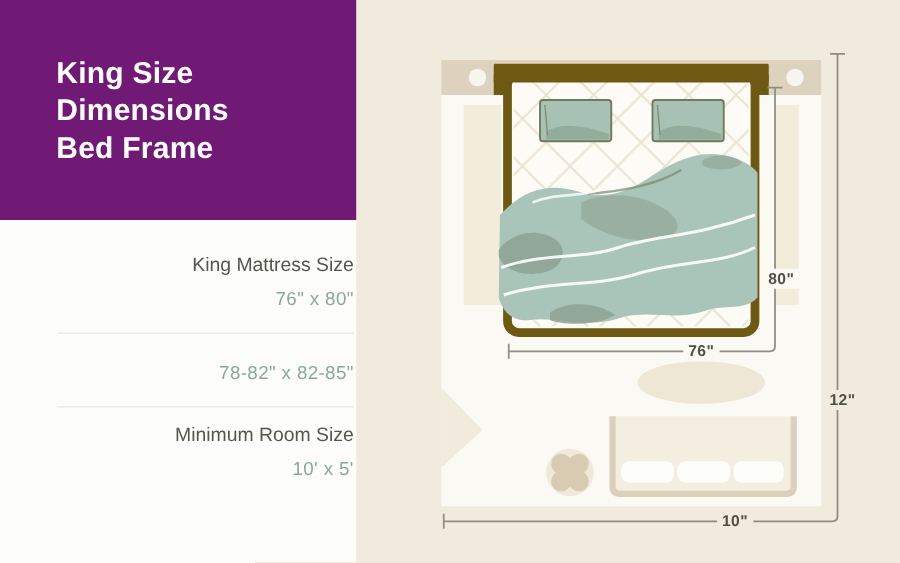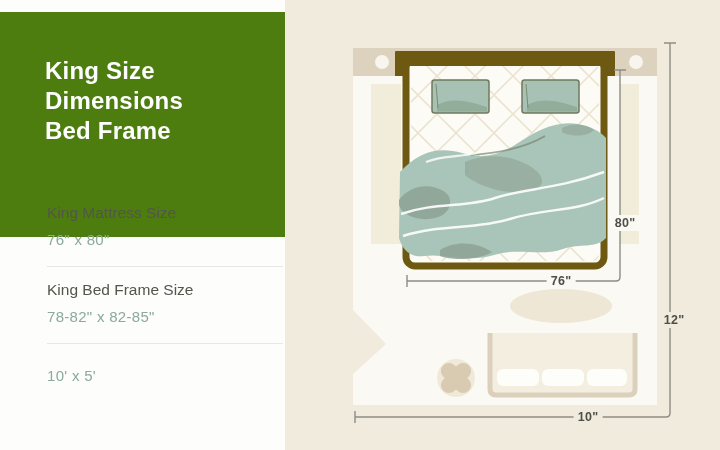--- a/index.html
+++ b/index.html
@@ -3,26 +3,26 @@
 <meta charset="utf-8">
 <style>
   html,body{margin:0;padding:0;background:#e9e4d7;}
   .canvas{
     position:relative;width:720px;height:450px;overflow:hidden;
     background:#f1ebdd;
     font-family:"Liberation Sans","DejaVu Sans",sans-serif;
   }
   
   .left-panel{position:absolute;left:0;top:0;width:285px;height:450px;background:#fdfdfb;}
-  .title-box{position:absolute;left:0;top:12px;width:285px;height:225px;background:#4d7c0f;}
+  .title-box{position:absolute;left:0;top:0;width:285px;height:176px;background:#701a75;}
   .title-box h1{margin:0;position:absolute;left:45px;top:44px;
     font-size:24px;line-height:30px;font-weight:bold;color:#fdfefd;letter-spacing:.2px;}
   .title-line{display:block;}
   .spec-list{position:absolute;left:47px;right:2px;top:190px;}
-  .spec-item{padding:14px 0 18px;border-bottom:1px solid #e8e7e1;}
+  .spec-item{padding:14px 0 18px;border-bottom:1px solid #e8e7e1;text-align:right;}
   .spec-item:last-child{border-bottom:none;}
   .spec-label{display:block;font-size:15.5px;color:#54564b;}
   .spec-value{display:block;margin-top:9px;font-size:15px;color:#8ba99e;letter-spacing:.3px;}
   
   .diagram{position:absolute;inset:0;}
   .diagram svg{position:absolute;left:0;top:0;}
   .dim-label{
     position:absolute;transform:translate(-50%,-50%);
     font-size:12.5px;font-weight:bold;color:#4e4f46;
     padding:1px 4px;letter-spacing:.3px;white-space:nowrap;
@@ -143,22 +143,22 @@
         <span class="title-line">Bed Frame</span>
       </h1>
     </div>
 
     <div class="spec-list">
       <div class="spec-item">
         <span class="spec-label">King Mattress Size</span>
         <span class="spec-value">76" x 80"</span>
       </div>
       <div class="spec-item">
-        <span class="spec-label">King Bed Frame Size</span>
         <span class="spec-value">78-82" x 82-85"</span>
       </div>
       <div class="spec-item">
+        <span class="spec-label">Minimum Room Size</span>
         <span class="spec-value">10' x 5'</span>
       </div>
     </div>
   </div>
 
 </div>
 
 </body></html>

